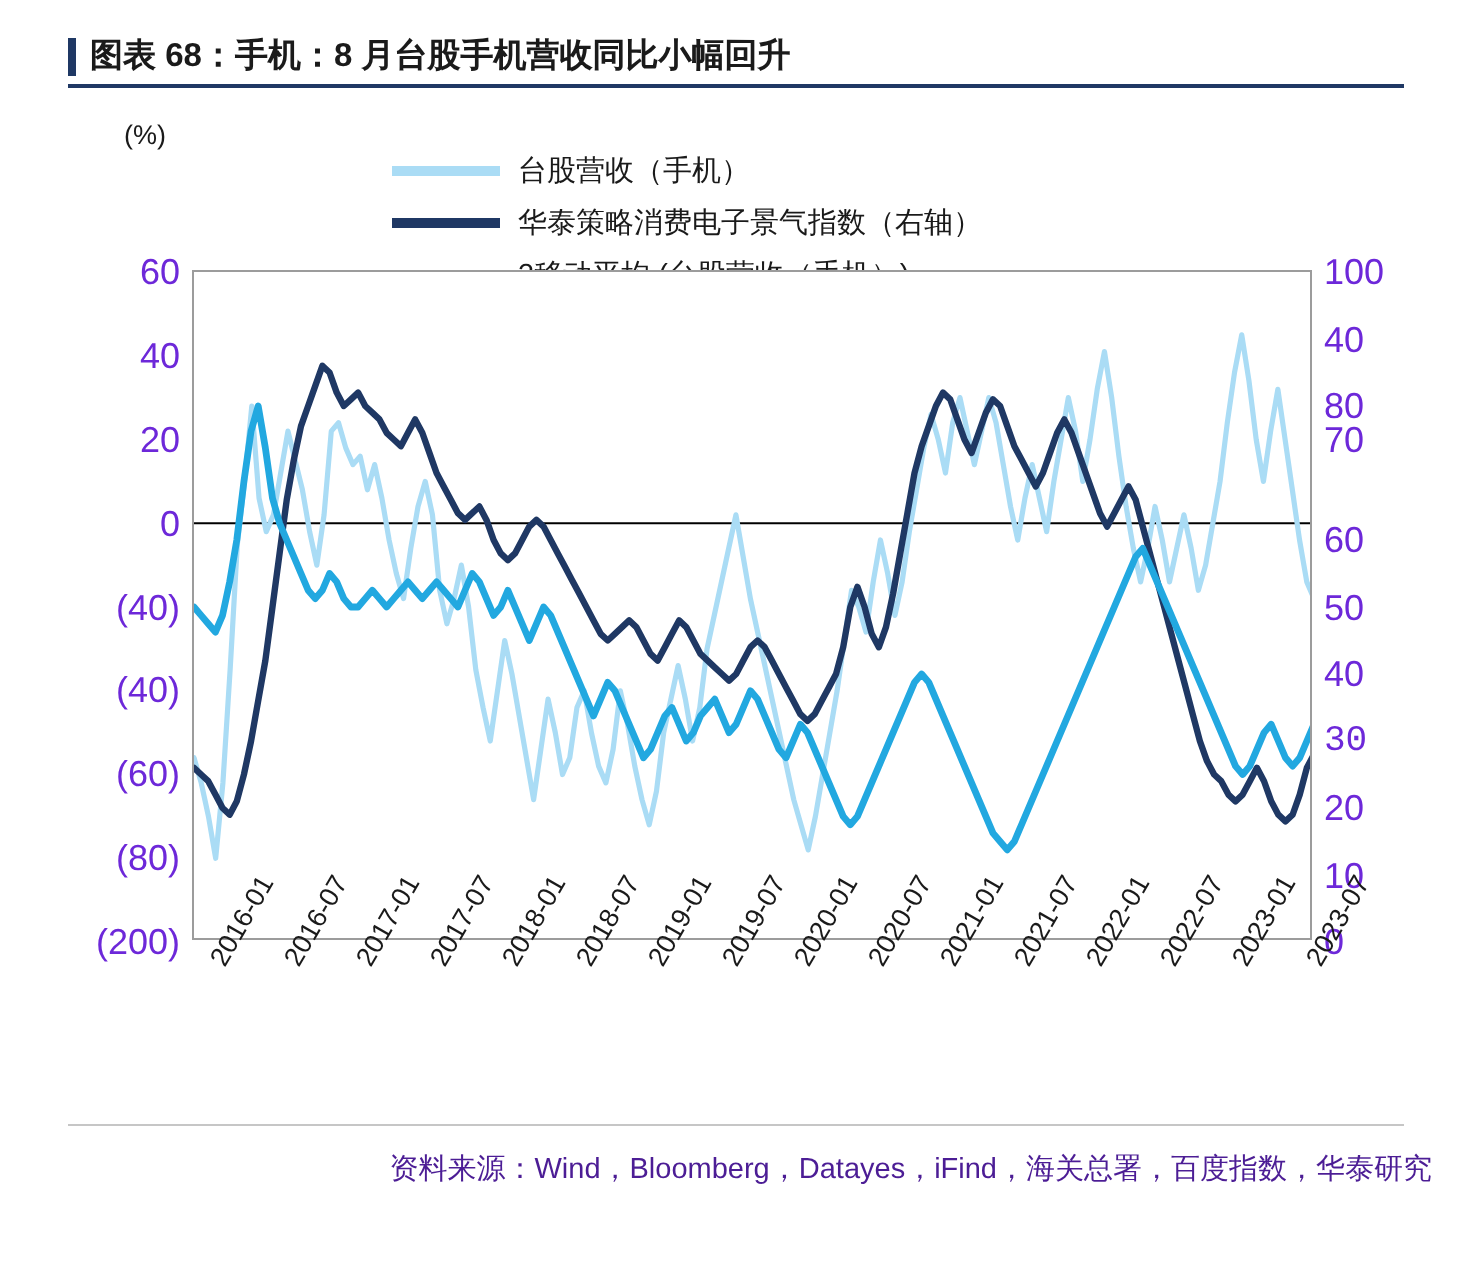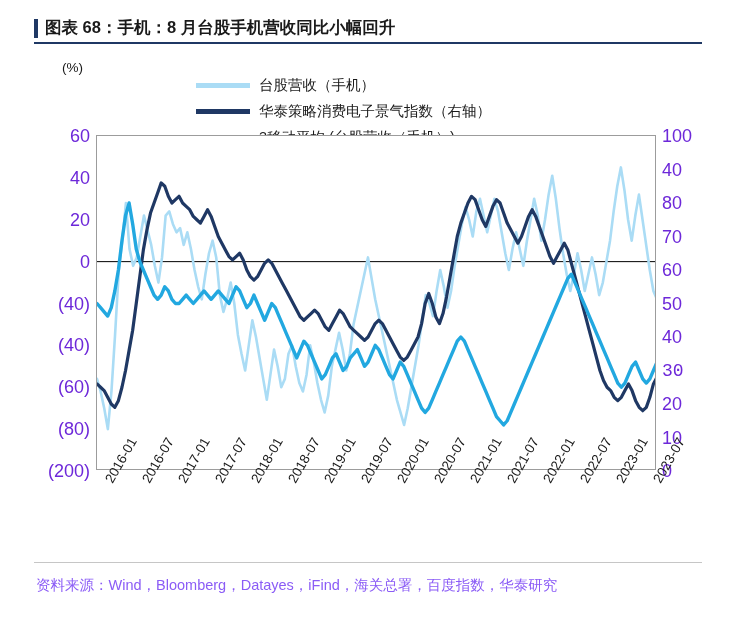--- a/index.html
+++ b/index.html
@@ -121,22 +121,23 @@
     top: 562px;
     width: 668px;
     border-top: 1px solid #c6c6c6;
   }
   .source-text {
     position: absolute;
     left: 36px;
     top: 573px;
     width: 680px;
     font-size: 14.5px;
-    color: #8b5cf6;
+    color: #4c1d95;
     line-height: 24px;
+    text-align: right;
   }
 </style>
 </head>
 <body>
 
 <div id="page">
 
   <div class="title-bar">
     <div class="title-accent"></div>
     <div class="title-text">
@@ -180,21 +181,21 @@
       <div class="ytick ytick-left" style="top: 209.75px;">20</div>
       <div class="ytick ytick-left" style="top: 251.625px;">0</div>
       <div class="ytick ytick-left" style="top: 293.5px;">(40)</div>
       <div class="ytick ytick-left" style="top: 335.375px;">(40)</div>
       <div class="ytick ytick-left" style="top: 377.25px;">(60)</div>
       <div class="ytick ytick-left" style="top: 419.125px;">(80)</div>
       <div class="ytick ytick-left" style="top: 461px;">(200)</div>
       <div class="ytick ytick-right" style="top: 126px;">100</div>
       <div class="ytick ytick-right" style="top: 159.5px;">40</div>
       <div class="ytick ytick-right" style="top: 193px;">80</div>
-      <div class="ytick ytick-right" style="top: 227px;">70</div>
+      <div class="ytick ytick-right" style="top: 210px;">70</div>
       <div class="ytick ytick-right" style="top: 260px;">60</div>
       <div class="ytick ytick-right" style="top: 293.5px;">50</div>
       <div class="ytick ytick-right" style="top: 327px;">40</div>
       <div class="ytick ytick-right" style="top: 360.5px; font-family: Liberation Mono, monospace;">30</div>
       <div class="ytick ytick-right" style="top: 394px;">20</div>
       <div class="ytick ytick-right" style="top: 427.5px;">10</div>
       <div class="ytick ytick-right" style="top: 461px;">0</div>
       <div class="xtick" style="left: 102px; top: 478px;">2016-01</div>
       <div class="xtick" style="left: 138.533px; top: 478px;">2016-07</div>
       <div class="xtick" style="left: 175.067px; top: 478px;">2017-01</div>

